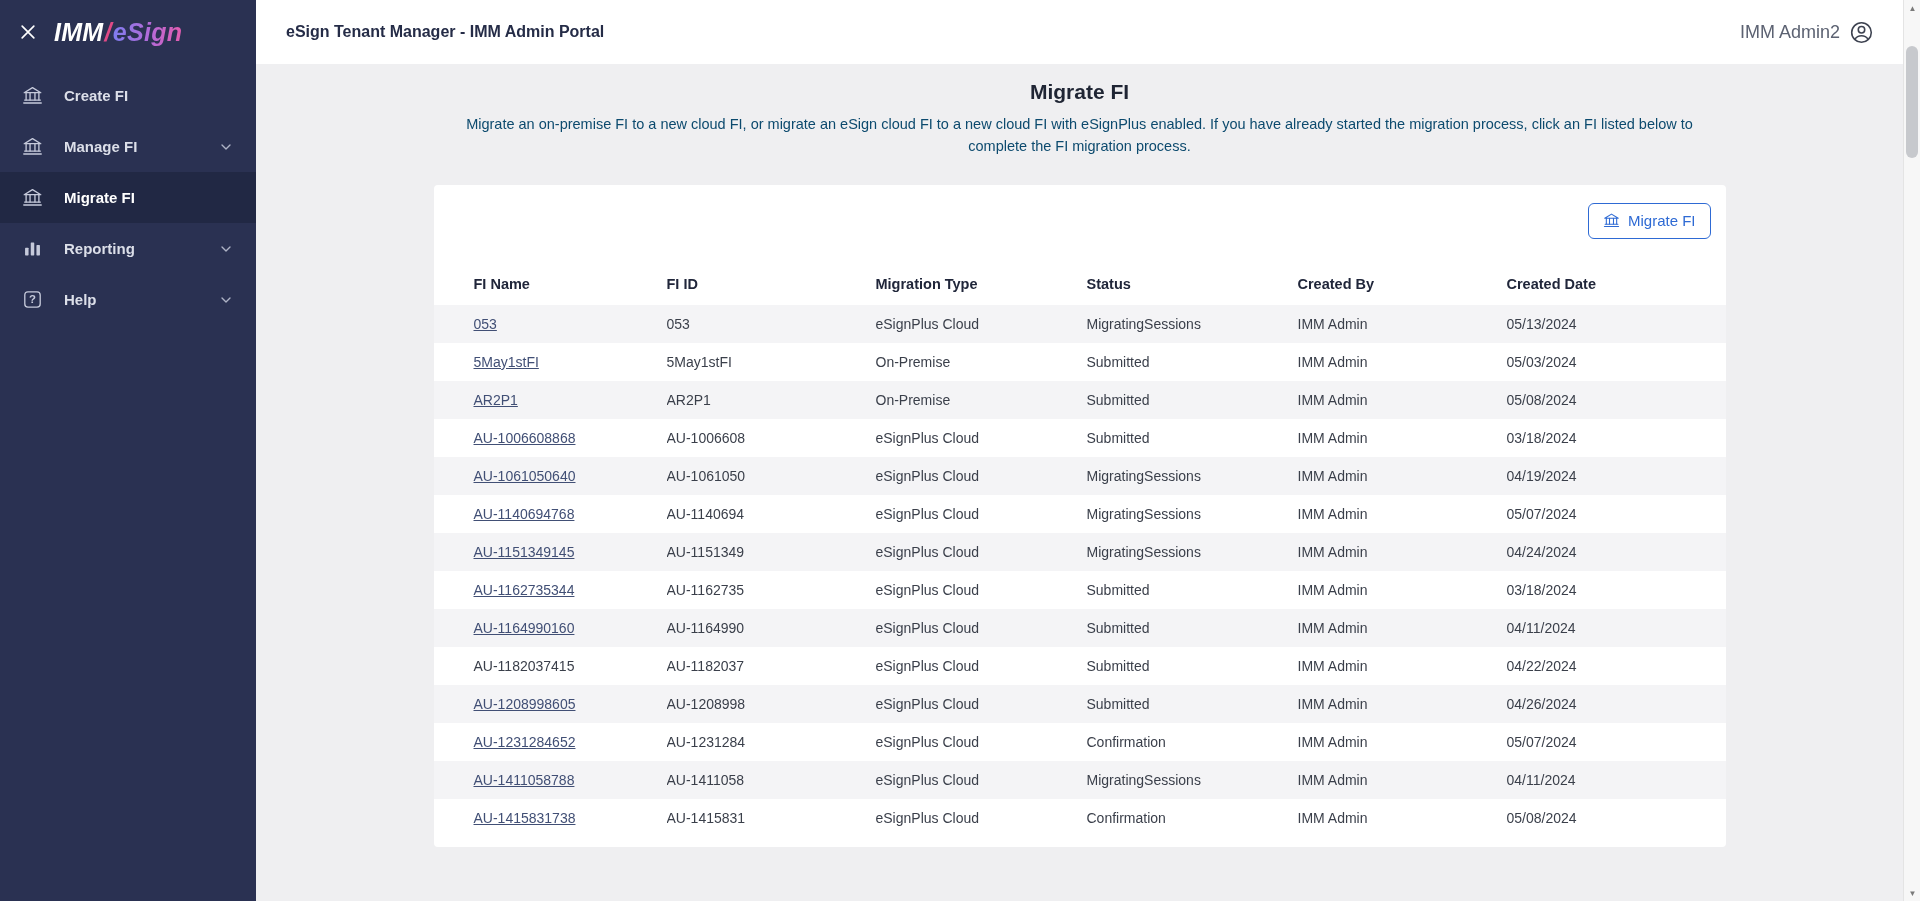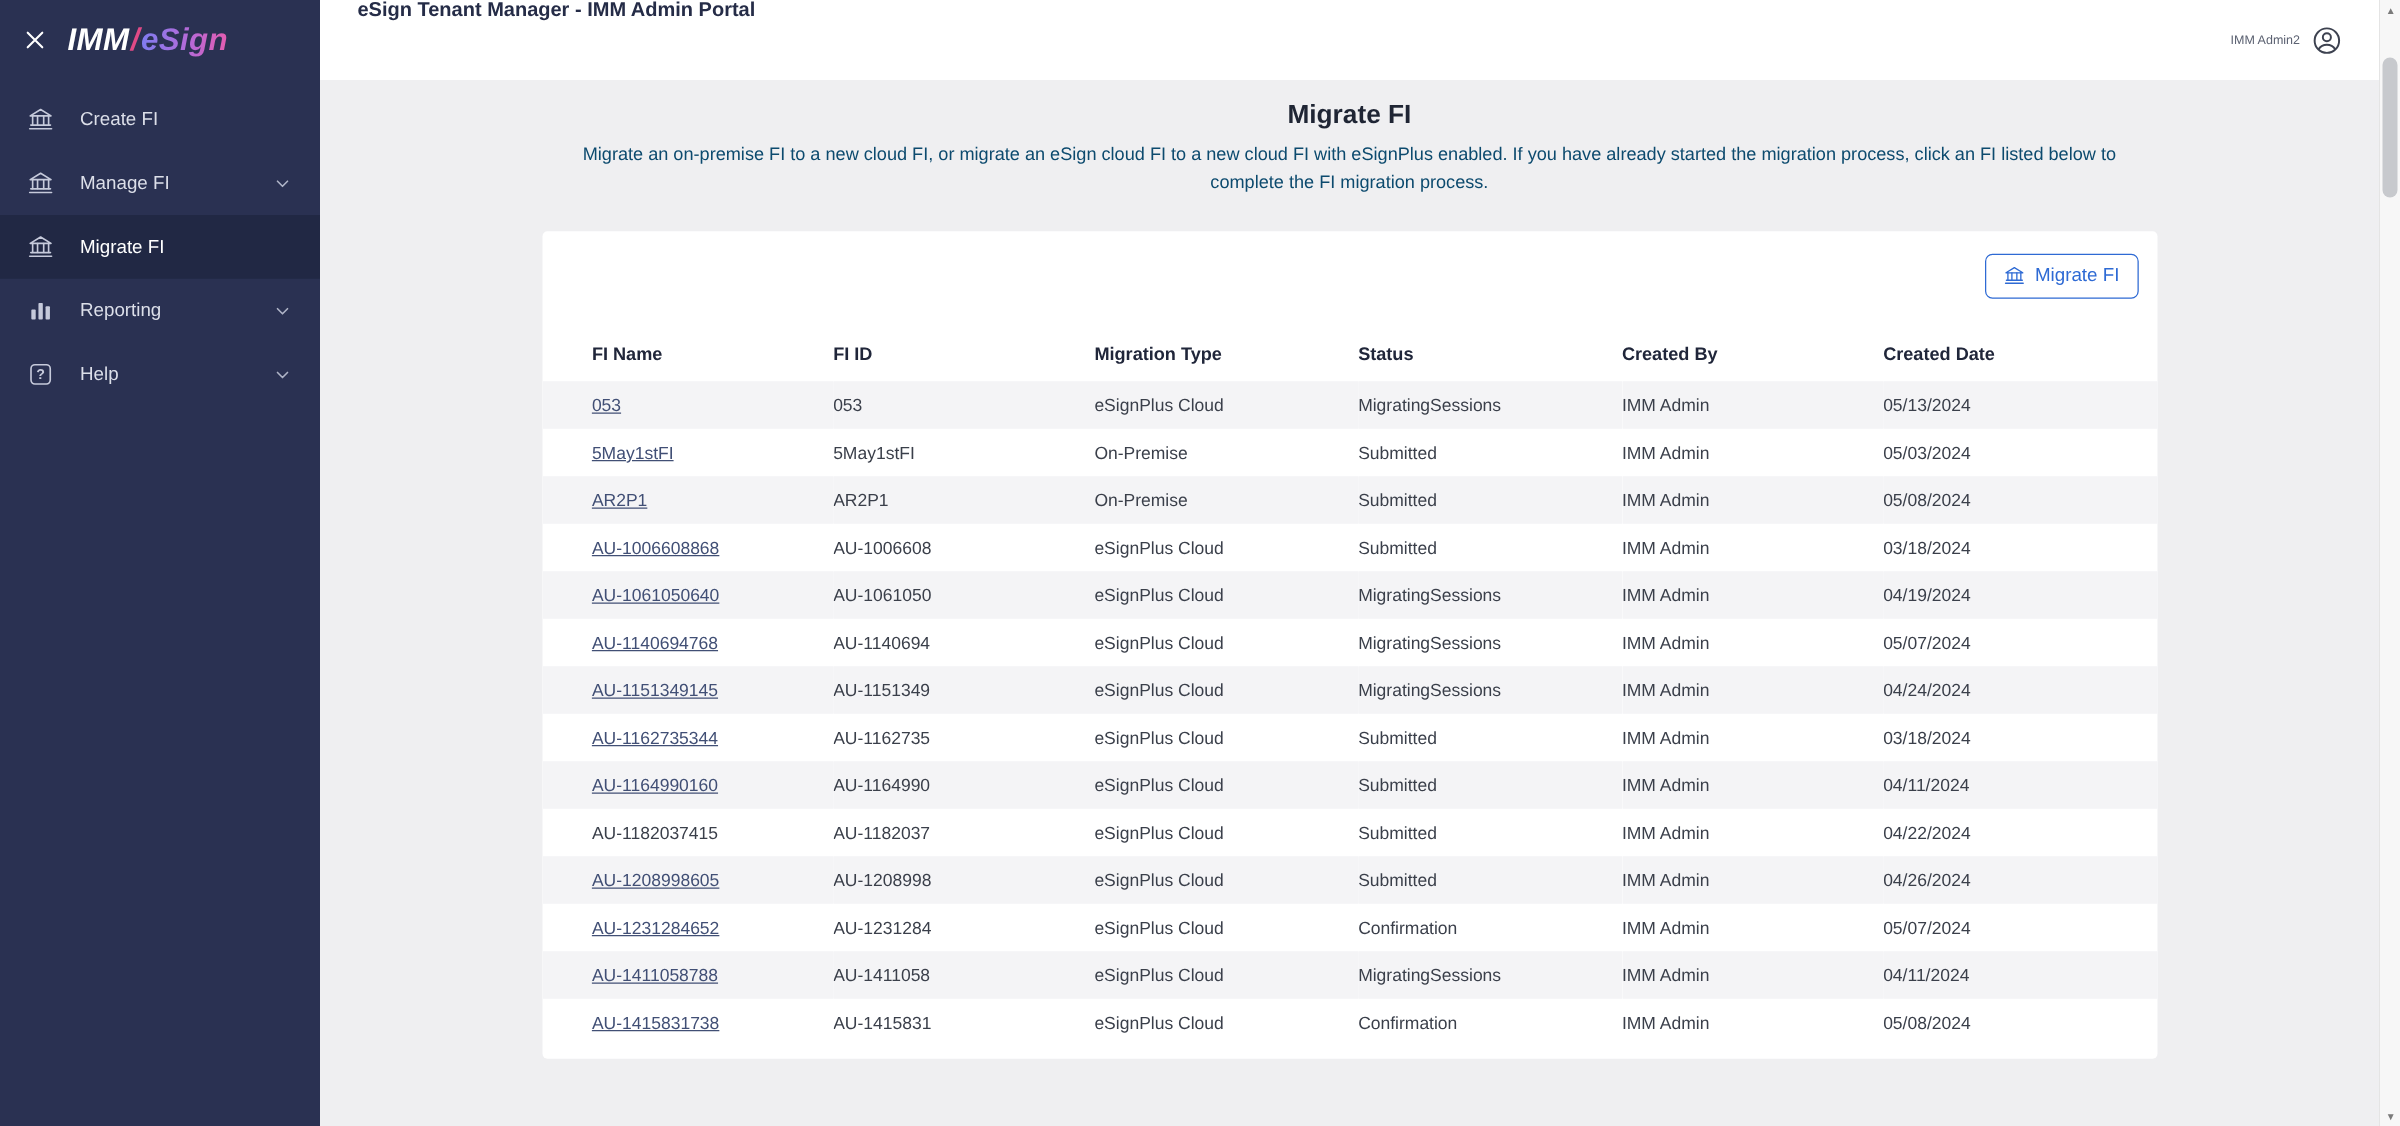--- a/index.html
+++ b/index.html
@@ -13,36 +13,36 @@
   .close-icon { width:20px; height:20px; color:#ffffff; cursor:pointer; }
   .close-icon svg { width:100%; height:100%; }
   .logo { font-size:25px; font-style:italic; font-weight:700; letter-spacing:.3px; white-space:nowrap; }
   .logo .imm { color:#ffffff; }
   .logo .slash { color:#e04a86; padding:0 1px; }
   .logo .esign { color:#a976e0; }
   @supports ((-webkit-background-clip:text) or (background-clip:text)) {
     .logo .esign { background:linear-gradient(90deg,#7f7cf0 0%,#b56ad8 55%,#e45cb0 100%);
       -webkit-background-clip:text; background-clip:text; color:transparent; }
   }
-  .nav { margin-top:6px; }
+  .nav { margin-top:6px;font-weight:bold; }
   .nav-item { height:51px; display:flex; align-items:center; padding:0 22px; gap:21px;
     font-size:15px; color:#dcdfe9; cursor:pointer; }
   .nav-item.active { background:#212844; color:#ffffff; }
   .nav-icon { width:21px; height:21px; flex-shrink:0; color:#c6cadb; }
   .nav-icon svg { width:100%; height:100%; display:block; }
   .chevron { margin-left:auto; width:16px; height:16px; color:#aeb3c6; }
   .chevron svg { width:100%; height:100%; }
 
   
   .right { flex:1; display:flex; flex-direction:column; min-width:0; }
-  .topbar { height:64px; background:#ffffff; display:flex; 
+  .topbar { height:64px; background:#ffffff; display:flex; align-items:center;
     padding:0 46px 0 30px; flex-shrink:0;gap:37px; }
   .topbar-title { font-size:16px; font-weight:700; color:#252c47; }
   .topbar-user { margin-left:auto; display:flex; align-items:center; gap:9px;
-    color:#5c6272; font-size:10px; cursor:pointer; }
+    color:#5c6272; font-size:18px; cursor:pointer; }
   .user-icon { width:25px; height:25px; color:#3d4250; }
   .user-icon svg { width:100%; height:100%; }
 
   .main { flex:1; background:#efeff1; overflow:hidden; padding-right:17px; }
   .page-title { text-align:center; font-size:21px; font-weight:700; color:#1f2534; margin-top:16px; }
   .page-desc { text-align:center; font-size:14.5px; color:#0c4a6e; max-width:1270px;
     margin:9px auto 0; line-height:1.55; }
 
   .card { background:#ffffff; width:1292px; margin:27px auto 0; border-radius:4px;
     padding-top:18px; padding-bottom:10px; }

